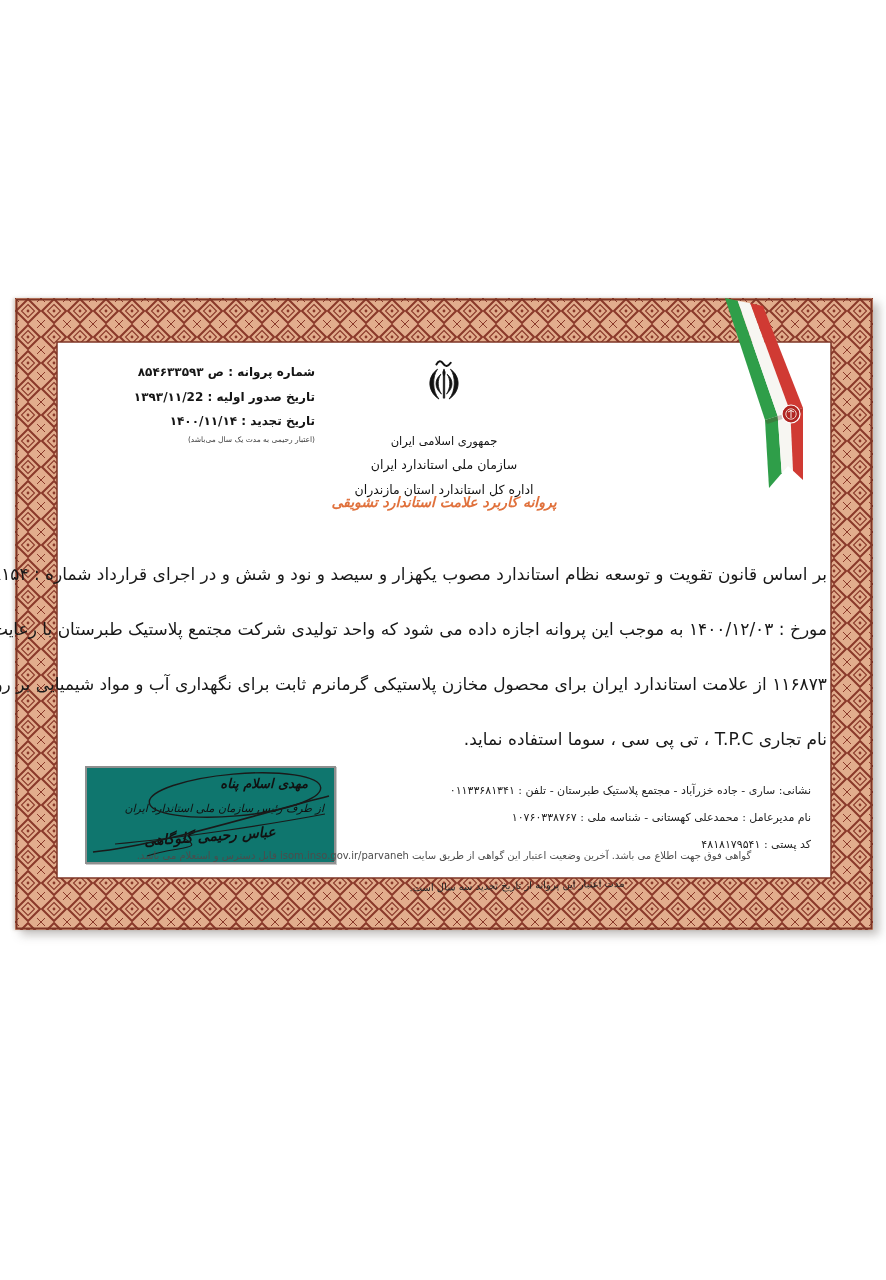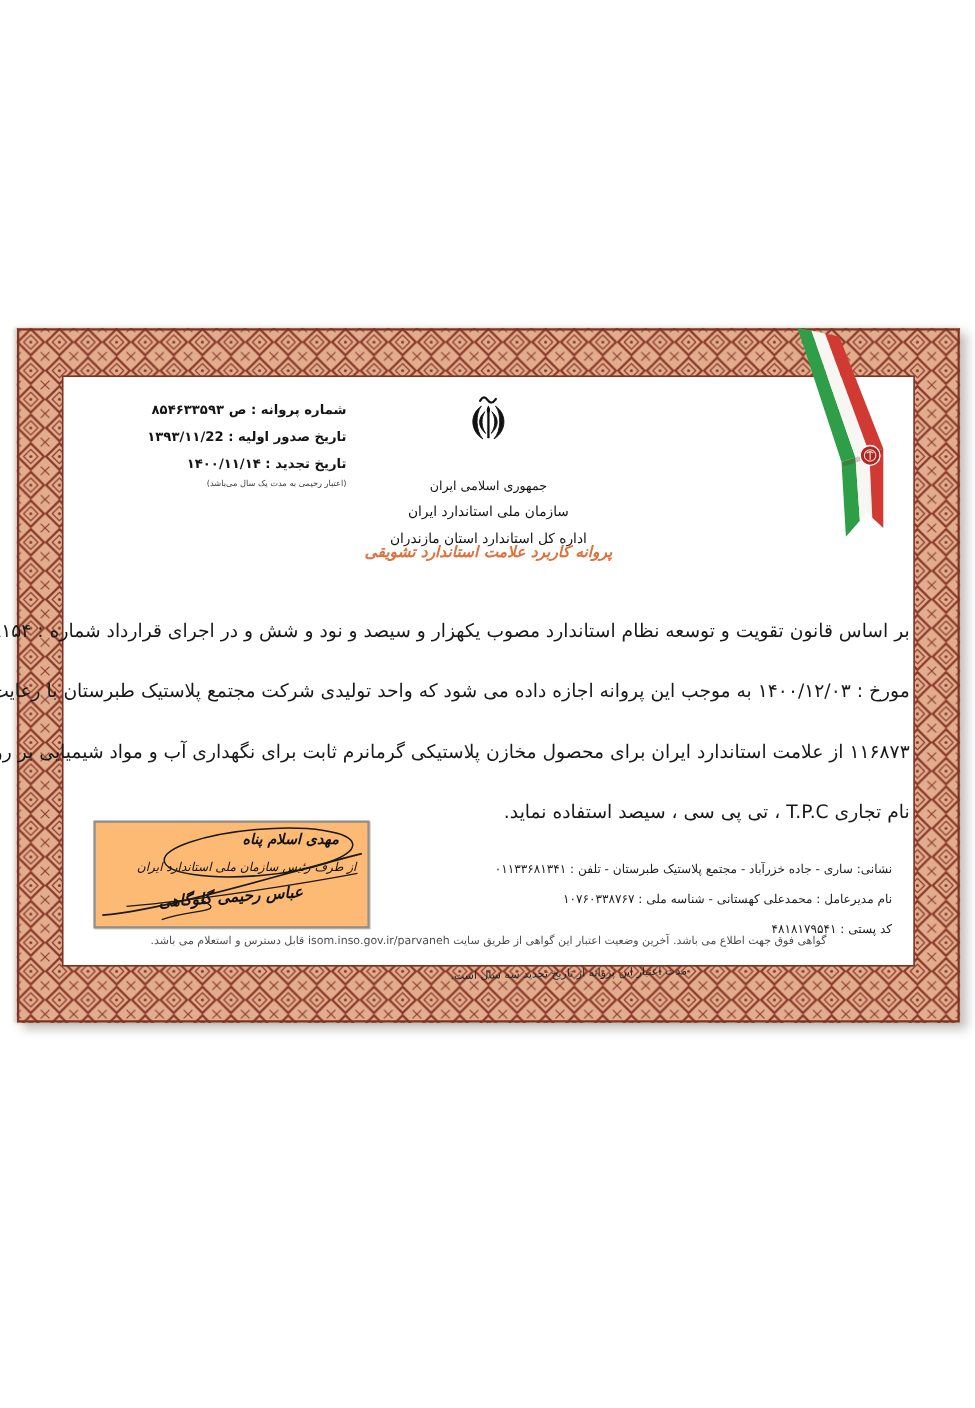--- a/index.html
+++ b/index.html
@@ -31,21 +31,21 @@
   
   .body-block{position:absolute;right:46px;top:252px;width:766px;text-align:right;
               font-size:17px;color:#181818;}
   .body-line{white-space:nowrap;height:55px;line-height:48px;overflow:visible;}
 
   
   .contact{position:absolute;right:62px;top:480px;width:740px;text-align:right;
            font-size:11px;color:#1d1d1d;line-height:2.45;}
 
   
-  .stamp{position:absolute;left:70px;top:448px;width:247px;height:94px;background:#fdba74;
+  .stamp{position:absolute;left:70px;top:468px;width:247px;height:94px;background:#0f766e;
          border:2px solid #8f8f8f;box-shadow:1px 1px 0 #c9c9c9;}
   .stamp-name{position:absolute;right:26px;top:8px;font-size:13px;font-weight:bold;
               font-style:italic;color:#111;}
   .stamp-role{position:absolute;right:10px;top:34px;font-size:11px;font-style:italic;color:#111;}
   .stamp-sig{position:absolute;right:58px;top:60px;font-size:14px;font-weight:bold;
              font-style:italic;color:#111;transform:rotate(-4deg);}
   .stamp svg{position:absolute;left:0;top:0;}
 
   
   .banner{position:absolute;left:44px;top:552px;width:770px;text-align:center;
@@ -104,21 +104,21 @@
         <div class="hdr-org">سازمان ملی استاندارد ایران</div>
         <div class="hdr-office">اداره کل استاندارد استان مازندران</div>
       </div>
 
       <div class="title rtl">پروانه کاربرد علامت استاندارد تشویقی</div>
 
       <div class="body-block rtl">
         <div class="body-line">بر اساس قانون تقویت و توسعه نظام استاندارد مصوب یکهزار و سیصد و نود و شش و در اجرای قرارداد شماره : ۲۹۸۱۵۴</div>
         <div class="body-line">مورخ : ۱۴۰۰/۱۲/۰۳ به موجب این پروانه اجازه داده می شود که واحد تولیدی شرکت مجتمع پلاستیک طبرستان با رعایت قوانین و مقررات مربوط به استاندارد ملی شماره</div>
         <div class="body-line">۱۱۶۸۷۳ از علامت استاندارد ایران برای محصول مخازن پلاستیکی گرمانرم ثابت برای نگهداری آب و مواد شیمیایی بر روی زمین ـ مخازن پلی اتیلن قالب گیری دمی با</div>
-        <div class="body-line">نام تجاری T.P.C ، تی پی سی ، سیصد استفاده نماید.</div>
+        <div class="body-line">نام تجاری T.P.C ، تی پی سی ، سوما استفاده نماید.</div>
       </div>
 
       <div class="contact rtl">
         <div class="nowrap">نشانی: ساری - جاده خزرآباد - مجتمع پلاستیک طبرستان - تلفن : ۰۱۱۳۳۶۸۱۳۴۱</div>
         <div class="nowrap">نام مدیرعامل : محمدعلی کهستانی - شناسه ملی : ۱۰۷۶۰۳۳۸۷۶۷</div>
         <div class="nowrap">کد پستی : ۴۸۱۸۱۷۹۵۴۱</div>
       </div>
 
       <div class="stamp">
         <div class="stamp-name rtl nowrap">مهدی اسلام پناه</div>

